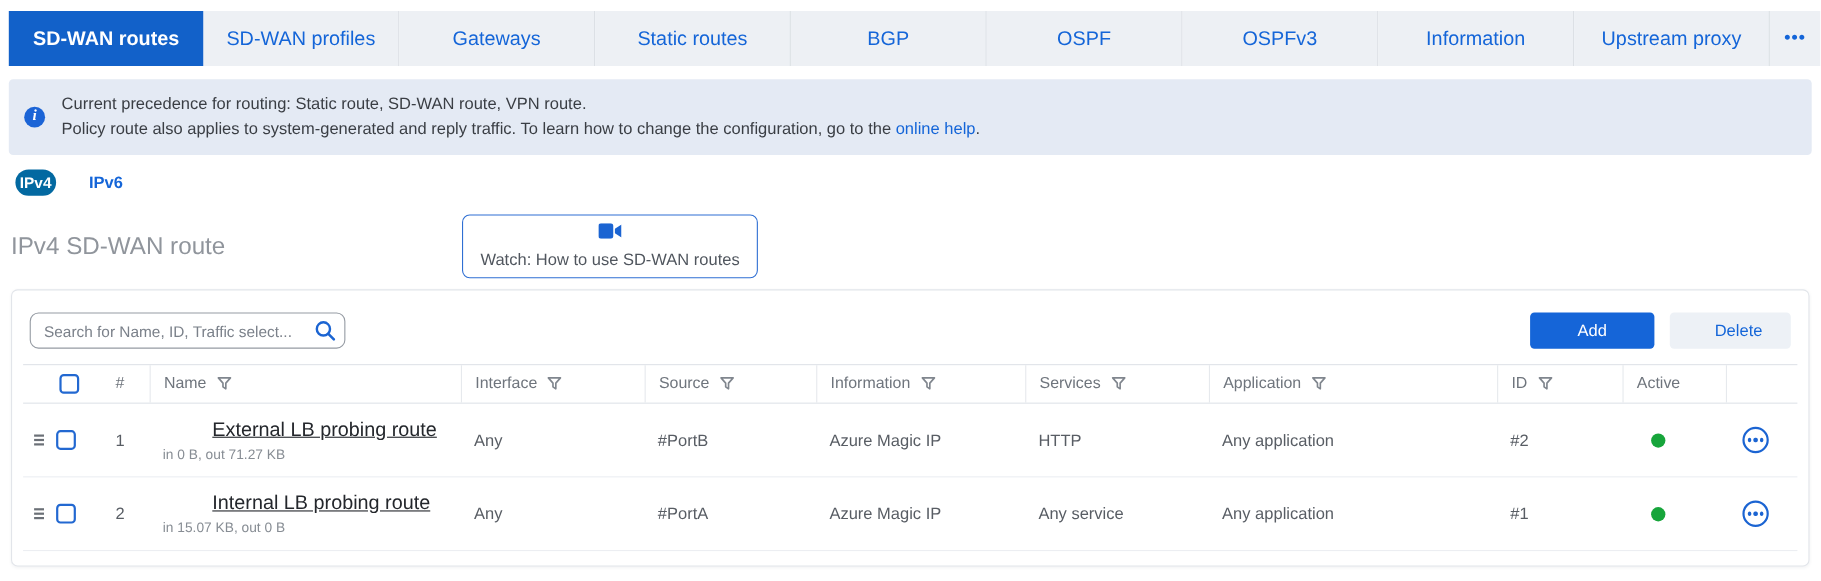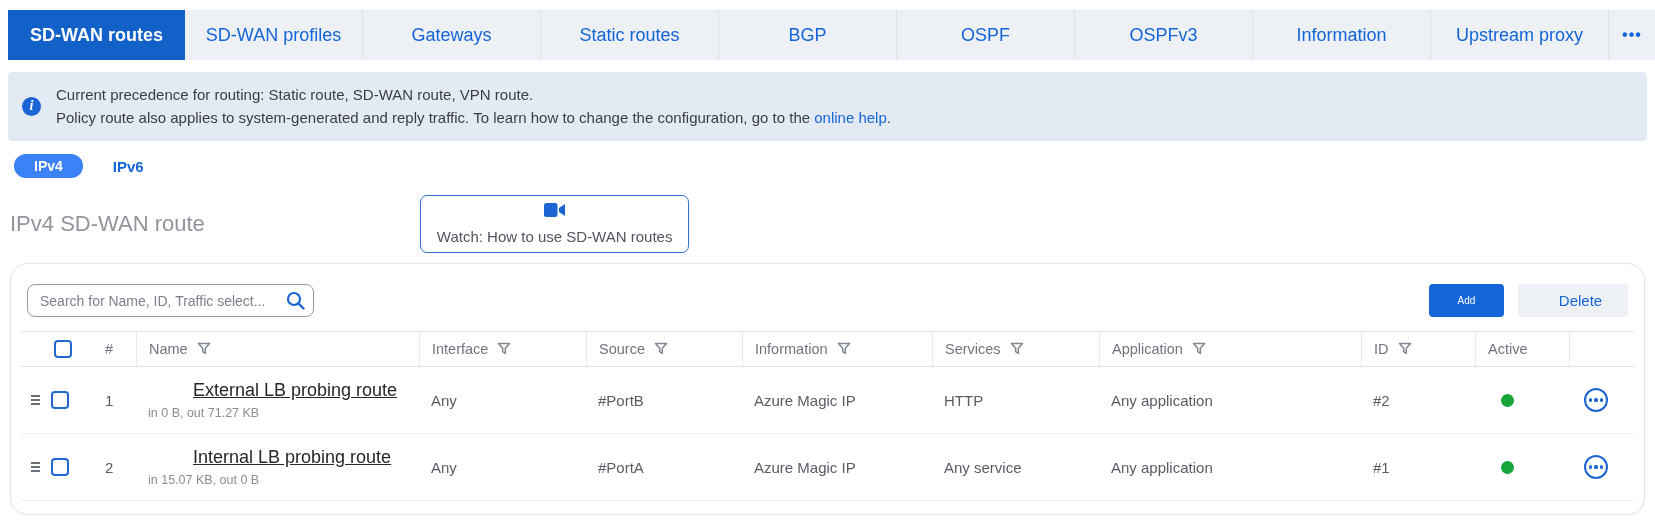--- a/index.html
+++ b/index.html
@@ -18,44 +18,44 @@
   .banner { margin:12px 8px 0 8px; background:#e4eaf4; border-radius:4px;
             padding:11px 18px 12px 14px; display:flex; gap:15px; align-items:center; }
   .info-icon { flex:0 0 auto; width:19px; height:19px; border-radius:50%; background:#1b64d6;
                color:#fff; display:flex; align-items:center; justify-content:center;
                font-family:"Liberation Serif", serif; font-size:14px; font-weight:700; font-style:italic; }
   .banner-text { color:#3a3e44; font-size:15px; line-height:23px; }
   .link { color:#1465d8; text-decoration:none; cursor:pointer; }
 
   
   .ip-row { margin:12px 0 0 14px; display:flex; align-items:center; gap:30px; height:26px; }
-  .ip-pill { background:#3b82f6; color:#fff; font-weight:700; font-size:14px;
-             border-radius:13px; padding:4px 20px; cursor:pointer;text-align:right; }
+  .ip-pill { background:#0369a1; color:#fff; font-weight:700; font-size:14px;
+             border-radius:13px; padding:4px 4px; cursor:pointer;text-align:right; }
   .ip-plain { color:#1465d8; font-weight:700; font-size:15px; cursor:pointer; }
 
   
   .title-row { margin:26px 0 0 10px; display:flex; align-items:center; height:38px; }
   .page-title { color:#90959c; font-size:22px; font-weight:400; }
   .watch-btn { margin-left:215px; display:flex; align-items:center; gap:11px;
                border:1px solid #2f6fd3; border-radius:7px; background:#fff;
                padding:7px 16px; color:#50565e; font-size:15px; cursor:pointer;flex-direction:column; }
 
   
   .panel { margin:20px 10px 0 10px; height:252px; background:#fff;
-           border:1px solid #e2e5ea; border-radius:18px; box-shadow:0 1px 3px rgba(40,50,60,.06); }
+           border:1px solid #e2e5ea; border-radius:6px; box-shadow:0 1px 3px rgba(40,50,60,.06); }
   .toolbar { display:flex; align-items:center; padding:20px 16px 0 16px; }
   .search-wrap { position:relative; width:287px; }
   .search-input { width:100%; height:33px; border:1px solid #959ba3; border-radius:8px;
                   padding:0 34px 0 12px; font-size:14px; color:#3a3e44; outline:none;
                   font-family:"Liberation Sans", sans-serif; }
   .search-input::placeholder { color:#7b818a; }
   .search-icon { position:absolute; right:9px; top:7px; }
   .toolbar-spacer { flex:1; }
-  .btn-add { width:75px; height:33px; background:#1565d8; color:#fff; border:none;
-             border-radius:4px; font-size:10px; font-weight:500; cursor:pointer;
+  .btn-add { width:113px; height:33px; background:#1565d8; color:#fff; border:none;
+             border-radius:4px; font-size:15px; font-weight:500; cursor:pointer;
              font-family:"Liberation Sans", sans-serif; }
   .btn-delete { width:110px; height:33px; background:#edf1f6; color:#1465d8; border:none;
                 border-radius:4px; font-size:15px; font-weight:500; margin-left:14px; cursor:pointer;
                 font-family:"Liberation Sans", sans-serif;padding-left:15px; }
 
   
   .grid { display:grid; grid-template-columns:72px 43px 283px 167px 156px 190px 167px 262px 114px 94px 1fr; }
   .thead { margin:14px 10px 0 10px; height:36px; border-top:1px solid #dfe3e8; border-bottom:1px solid #dfe3e8; }
   .th { display:flex; align-items:center; gap:9px; padding-left:12px; color:#6f757d;
         font-size:14.5px; border-left:1px solid #e6e9ed; height:100%; }

